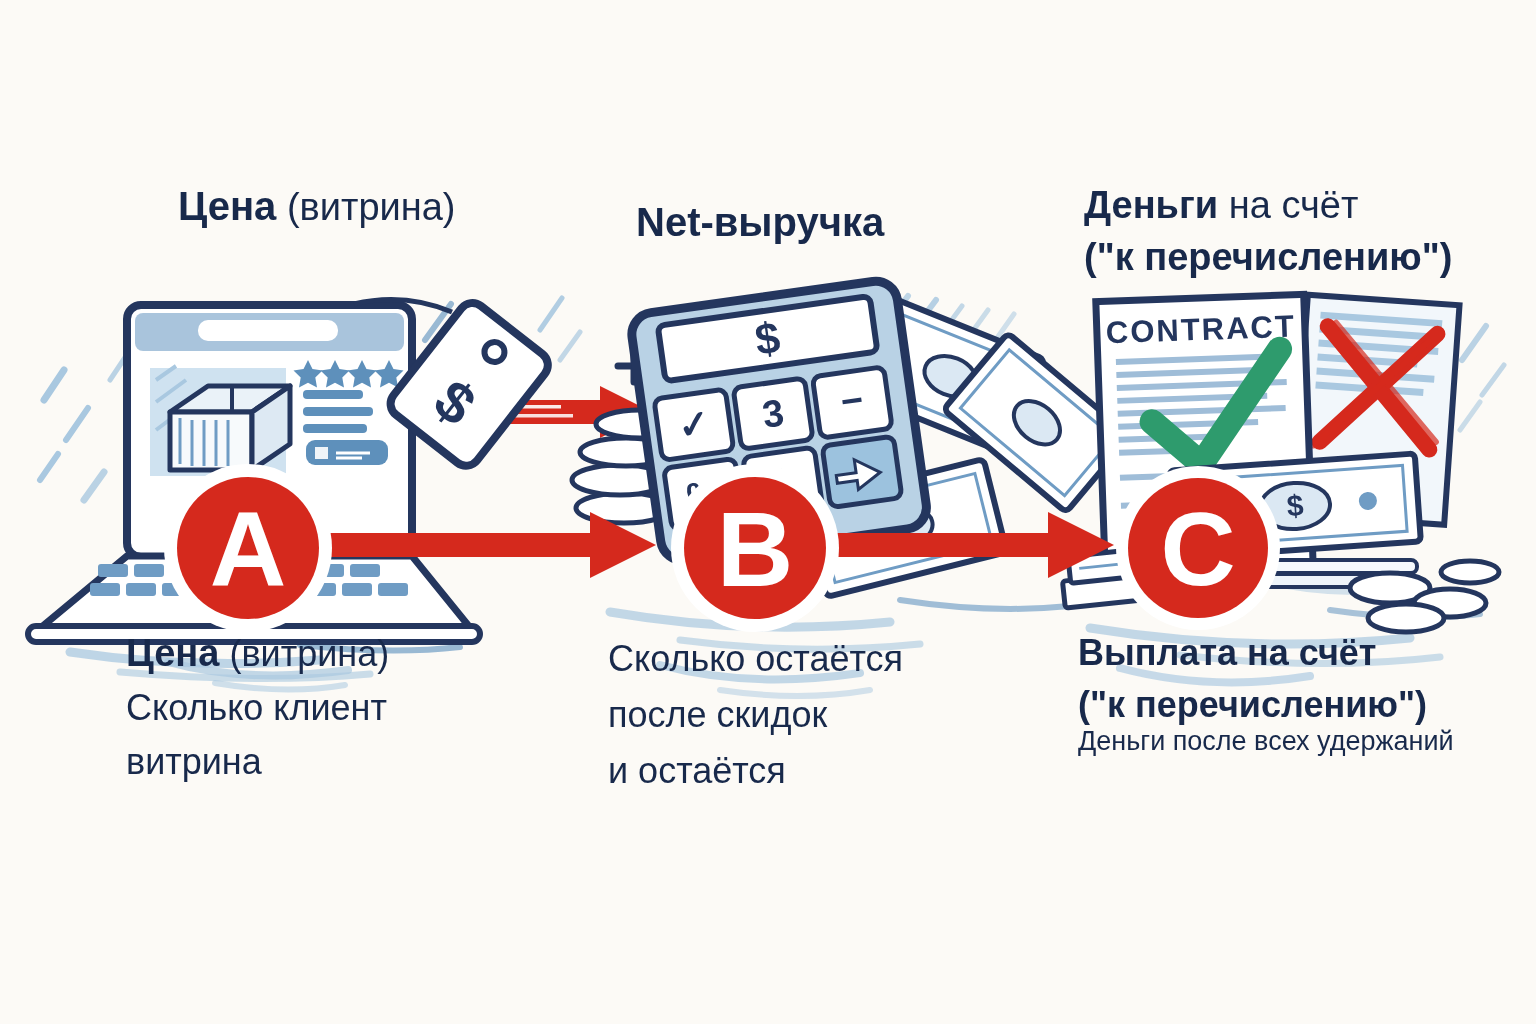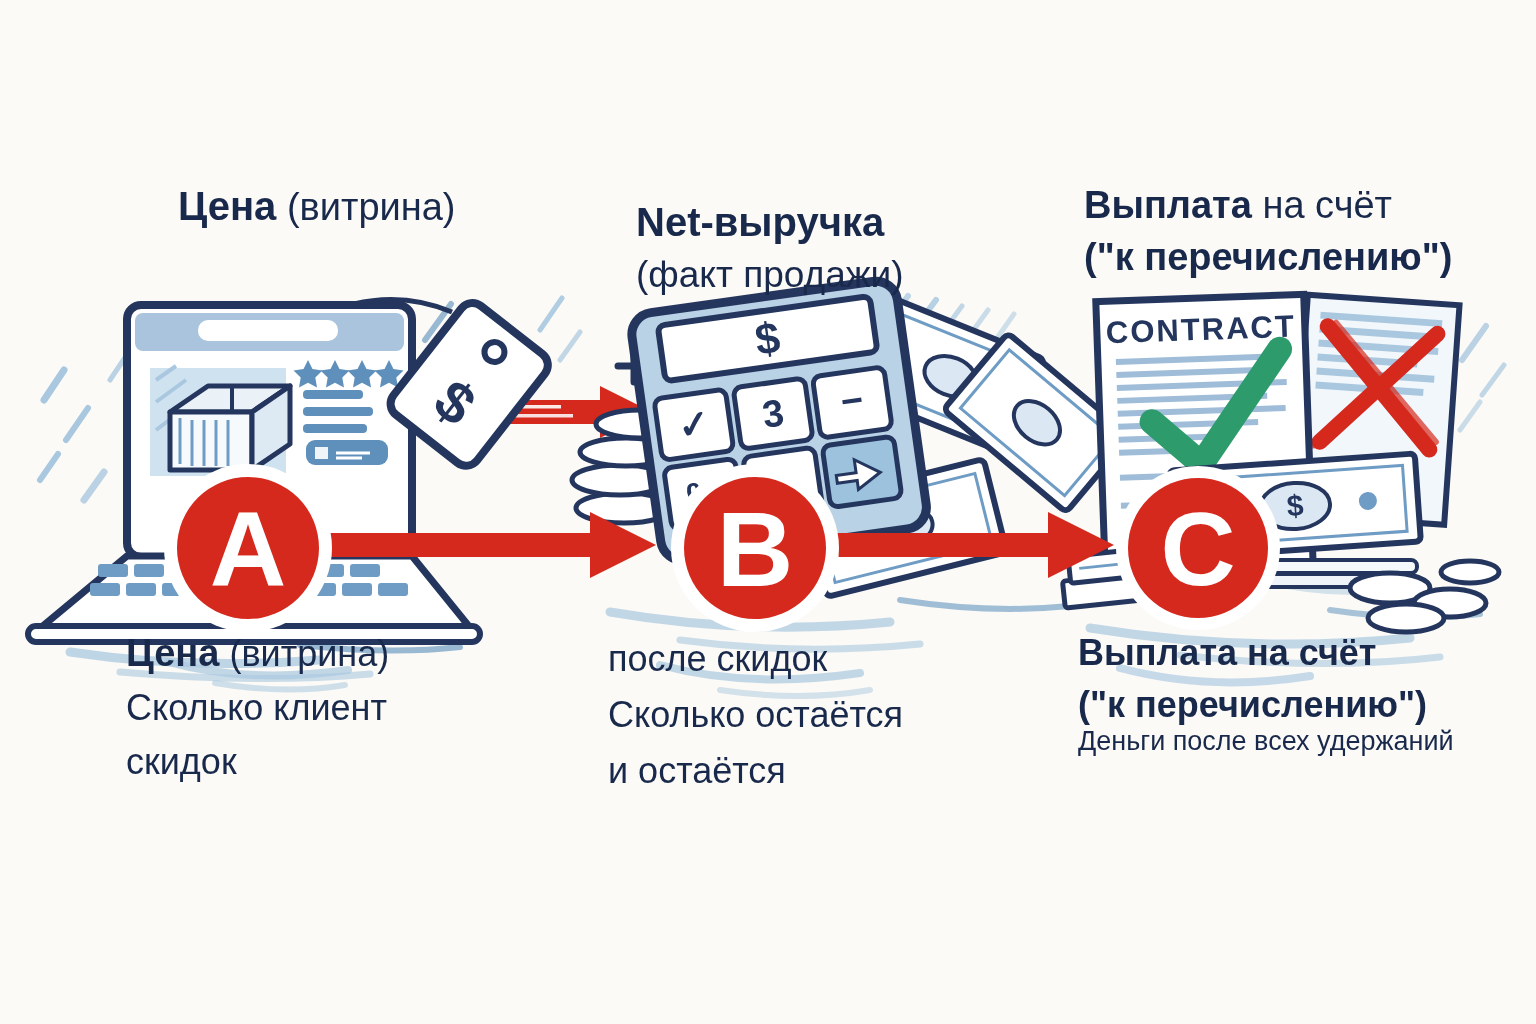--- a/index.html
+++ b/index.html
@@ -309,35 +309,34 @@
     </g>
   </g>
 </svg>
 
 <div class="txt h1">
   <div class="l1"><span class="b">Цена</span><span class="rest"> (витрина)</span></div>
 </div>
 <div class="txt f1">
   <div class="l1"><span class="b">Цена</span><span class="rest"> (витрина)</span></div>
   <div class="ln">Сколько клиент</div>
-  <div class="ln">скидок</div>
+  <div class="ln">витрина</div>
 </div>
 
 <div class="txt h2">
   <div class="l1"><span class="b">Net-выручка</span><span></span></div>
-  <div class="l2">(факт продажи)</div>
 </div>
 <div class="txt f2">
+  <div class="ln">Сколько остаётся</div>
   <div class="ln">после скидок</div>
-  <div class="ln">Сколько остаётся</div>
   <div class="ln">и остаётся</div>
 </div>
 
 <div class="txt h3">
-  <div class="l1"><span class="b">Выплата</span><span> на счёт</span></div>
+  <div class="l1"><span class="b">Деньги</span><span> на счёт</span></div>
   <div class="l2">("к перечислению")</div>
 </div>
 <div class="txt f3">
   <div class="l1">Выплата на счёт</div>
   <div class="l2">("к перечислению")</div>
   <div class="note">Деньги после всех удержаний</div>
 </div>
 
 </div>
 

